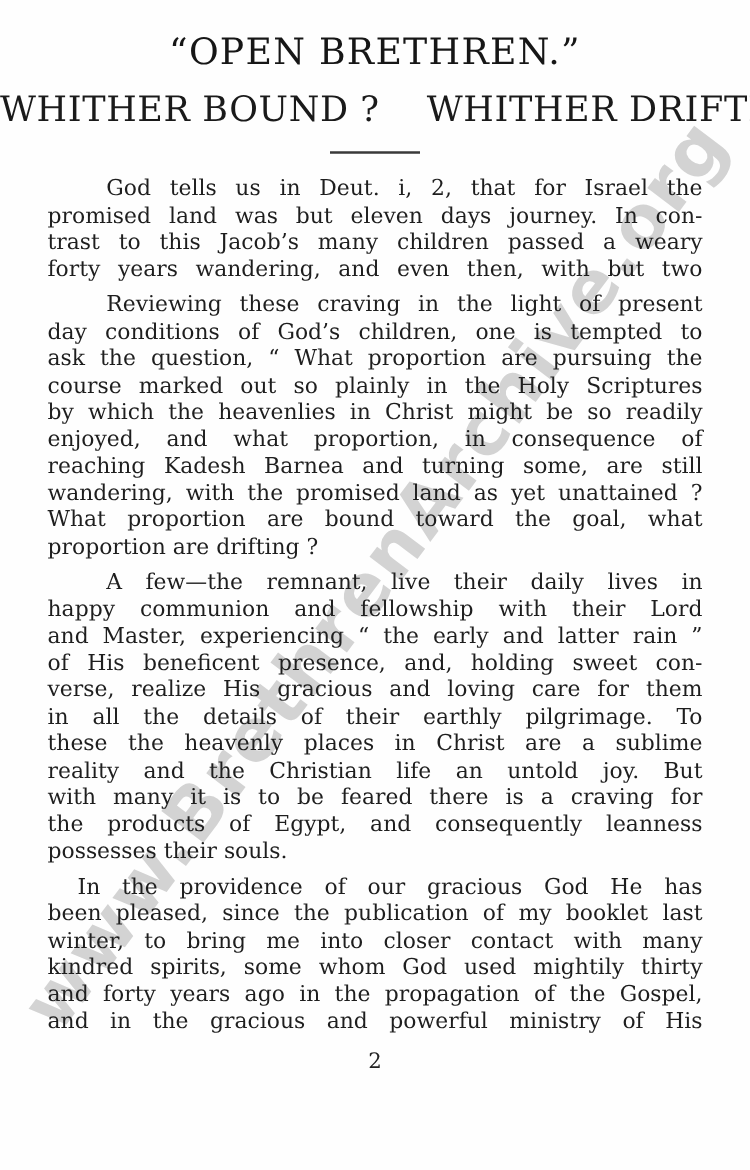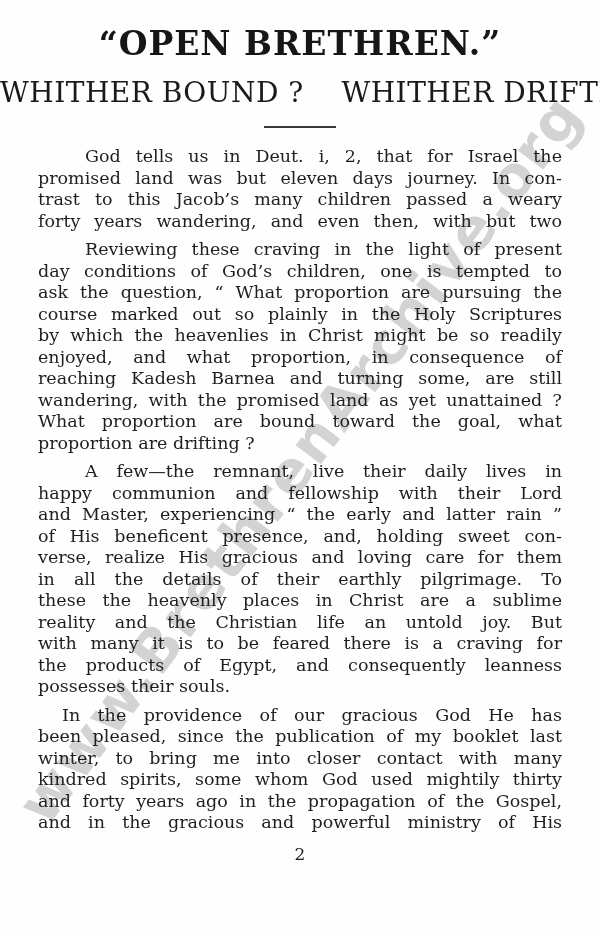--- a/index.html
+++ b/index.html
@@ -31,22 +31,22 @@
     z-index: 1;
   }
   .content {
     position: relative;
     z-index: 2;
   }
   .doc-title {
     margin: 0;
     padding-top: 24px;
     text-align: center;
-    font-size: 33px;
-    font-weight: bold;
+    font-size: 29px;
+    font-weight: normal;
     letter-spacing: 1px;
     color: #161616;
     white-space: pre;
   }
   .doc-subtitle {
     margin: 0;
     padding-top: 13px;
     text-align: left;
     font-size: 28px;
     font-weight: normal;

